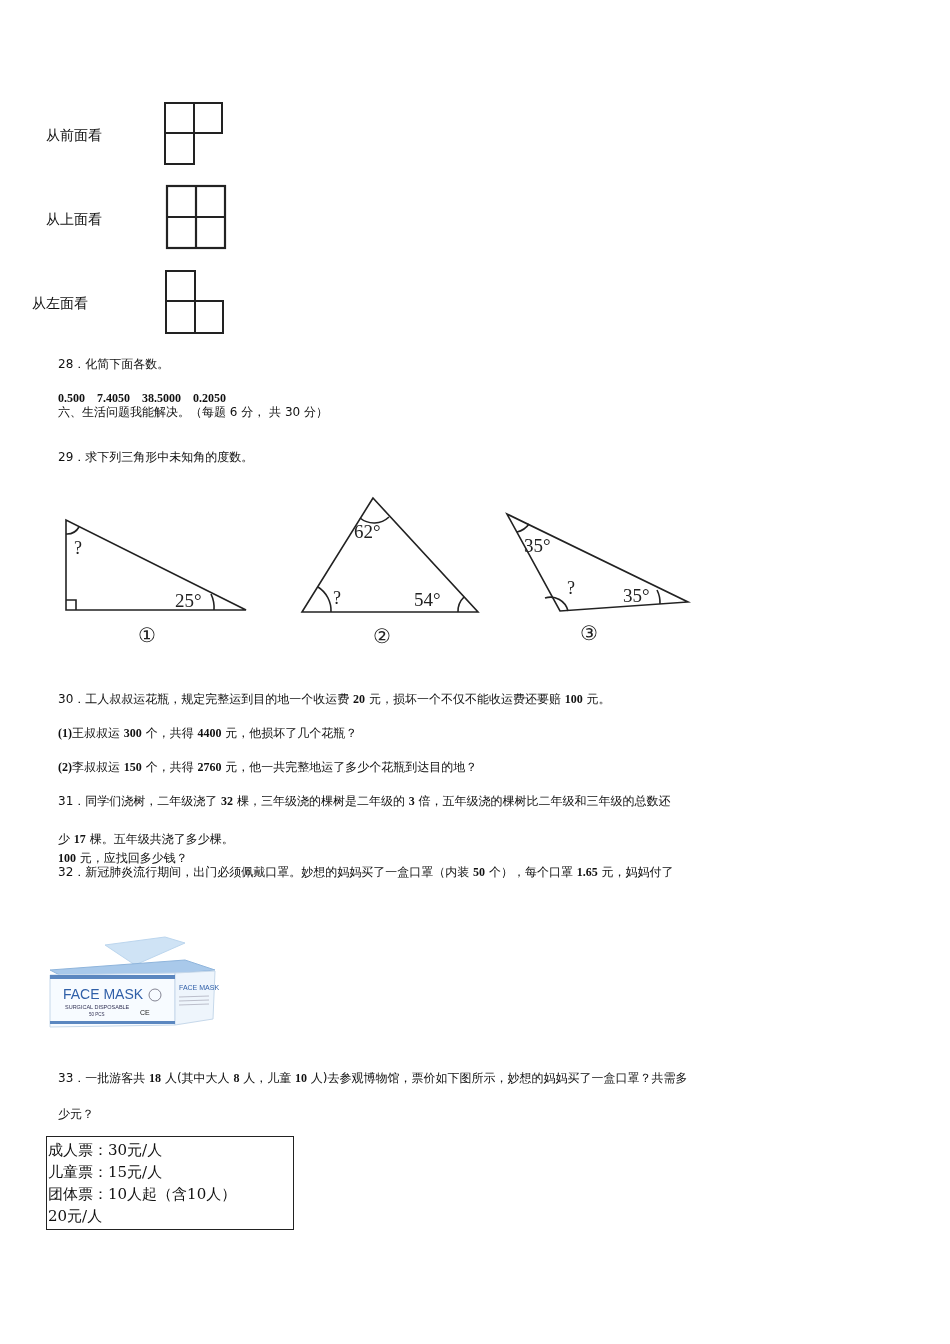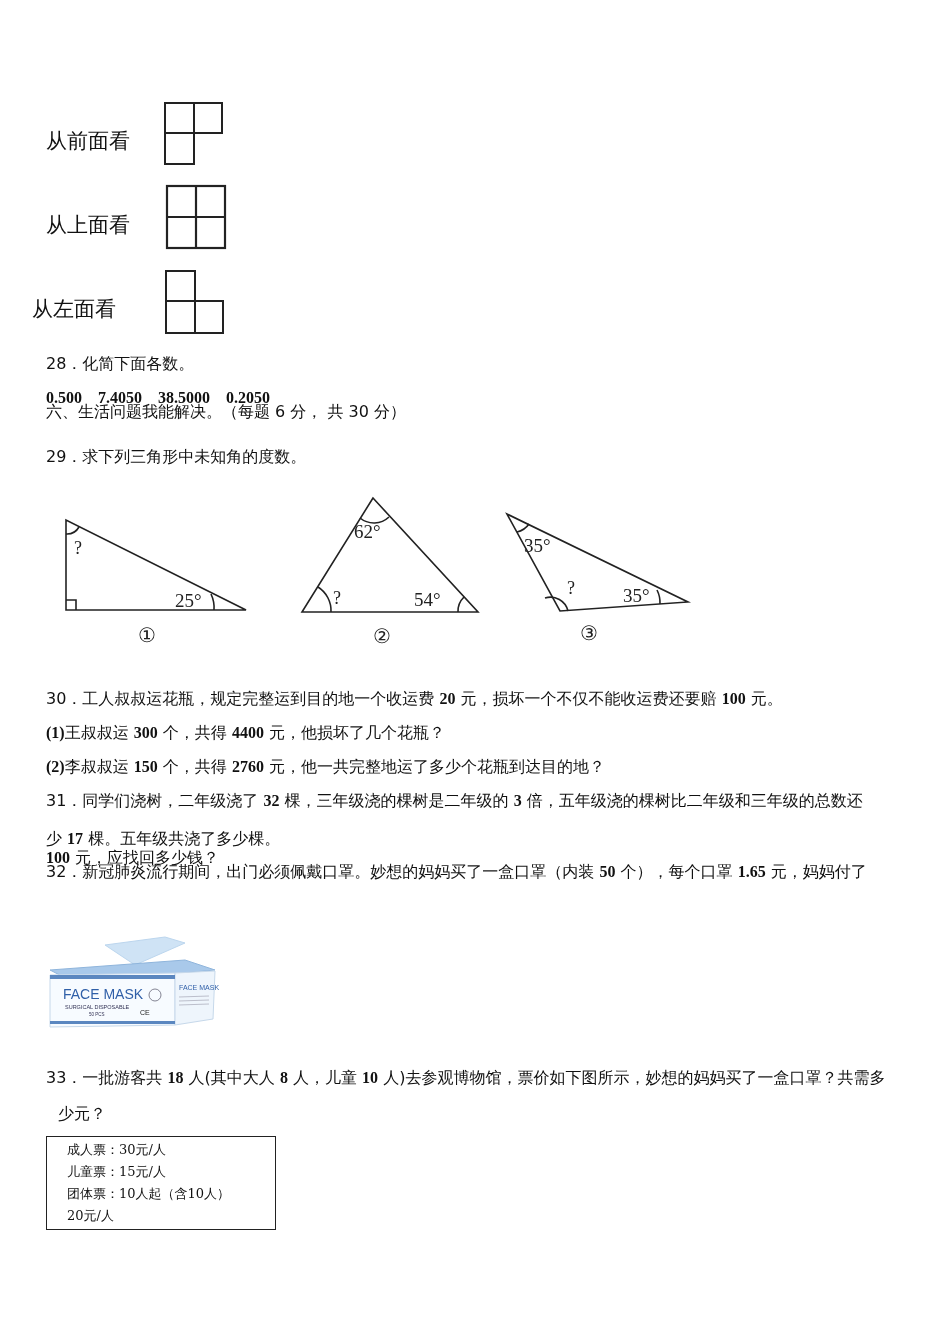--- a/index.html
+++ b/index.html
@@ -1,25 +1,25 @@
 <!DOCTYPE html>
 <html><head>
 <meta charset="utf-8">
 <style>
   html, body { margin: 0; padding: 0; background: #ffffff; }
   body { width: 950px; height: 1344px; position: relative; overflow: hidden;
          font-family: "DejaVu Serif", "Liberation Serif", serif; color: #111; }
   .abs { position: absolute; }
-  .txt { font-size: 16px; line-height: 20px; white-space: nowrap; }
+  .txt { font-size: 12px; line-height: 20px; white-space: nowrap; margin-left: 12px; }
   .sans { font-family: "DejaVu Sans", "Liberation Sans", sans-serif; }
   .num { font-family: "Liberation Serif", serif; font-weight: bold; }
-  .view-label { font-size: 21px; font-family: "DejaVu Sans", sans-serif; }
+  .view-label { font-size: 14px; font-family: "DejaVu Sans", sans-serif; }
   svg text { font-family: "Liberation Serif", serif; }
-  .price-box { border: 1.5px solid #222; width: 230px; padding: 2px 0 2px 20px; box-sizing: border-box;
-               font-family: "DejaVu Serif", "Liberation Serif", serif; font-size: 13px; line-height: 22px; }
+  .price-box { border: 1.5px solid #222; width: 248px; padding: 2px 0 2px 1px; box-sizing: border-box;
+               font-family: "DejaVu Serif", "Liberation Serif", serif; font-size: 15px; line-height: 22px; }
 </style>
 </head>
 <body>
 
 <div class="abs view-label" style="left:46px;top:127px;">从前面看</div>
 <svg class="abs" style="left:160px;top:100px;" width="70" height="70">
   <g fill="none" stroke="#222" stroke-width="2">
     <rect x="5" y="3" width="29" height="30"></rect>
     <rect x="34" y="3" width="28" height="30"></rect>
     <rect x="5" y="33" width="29" height="31"></rect>
@@ -128,20 +128,20 @@
   <circle cx="110" cy="60" r="6" fill="none" stroke="#667" stroke-width="0.8"></circle>
   <text x="134" y="55" font-size="7" fill="#2f5fa8" style="font-family:'Liberation Sans',sans-serif;">FACE MASK</text>
   <line x1="134" y1="62" x2="164" y2="61" stroke="#99a" stroke-width="0.6"></line>
   <line x1="134" y1="66" x2="164" y2="65" stroke="#99a" stroke-width="0.6"></line>
   <line x1="134" y1="70" x2="164" y2="69" stroke="#99a" stroke-width="0.6"></line>
 </svg>
 
 <div class="abs txt sans" style="left:46px;top:1068px;">
   <span>33．一批游客共 </span><span class="num">18</span><span> 人(其中大人 </span><span class="num">8</span><span> 人，儿童 </span><span class="num">10</span><span> 人)去参观博物馆，票价如下图所示，妙想的妈妈买了一盒口罩？共需多</span>
 </div>
-<div class="abs txt sans" style="left:58px;top:1104px;">少元？</div>
+<div class="abs txt sans" style="left:46px;top:1104px;">少元？</div>
 
 <div class="abs price-box" style="left:46px;top:1136px;">
   <div>成人票：30元/人</div>
   <div>儿童票：15元/人</div>
   <div>团体票：10人起（含10人）</div>
   <div>20元/人</div>
 </div>
 
 </body></html>

